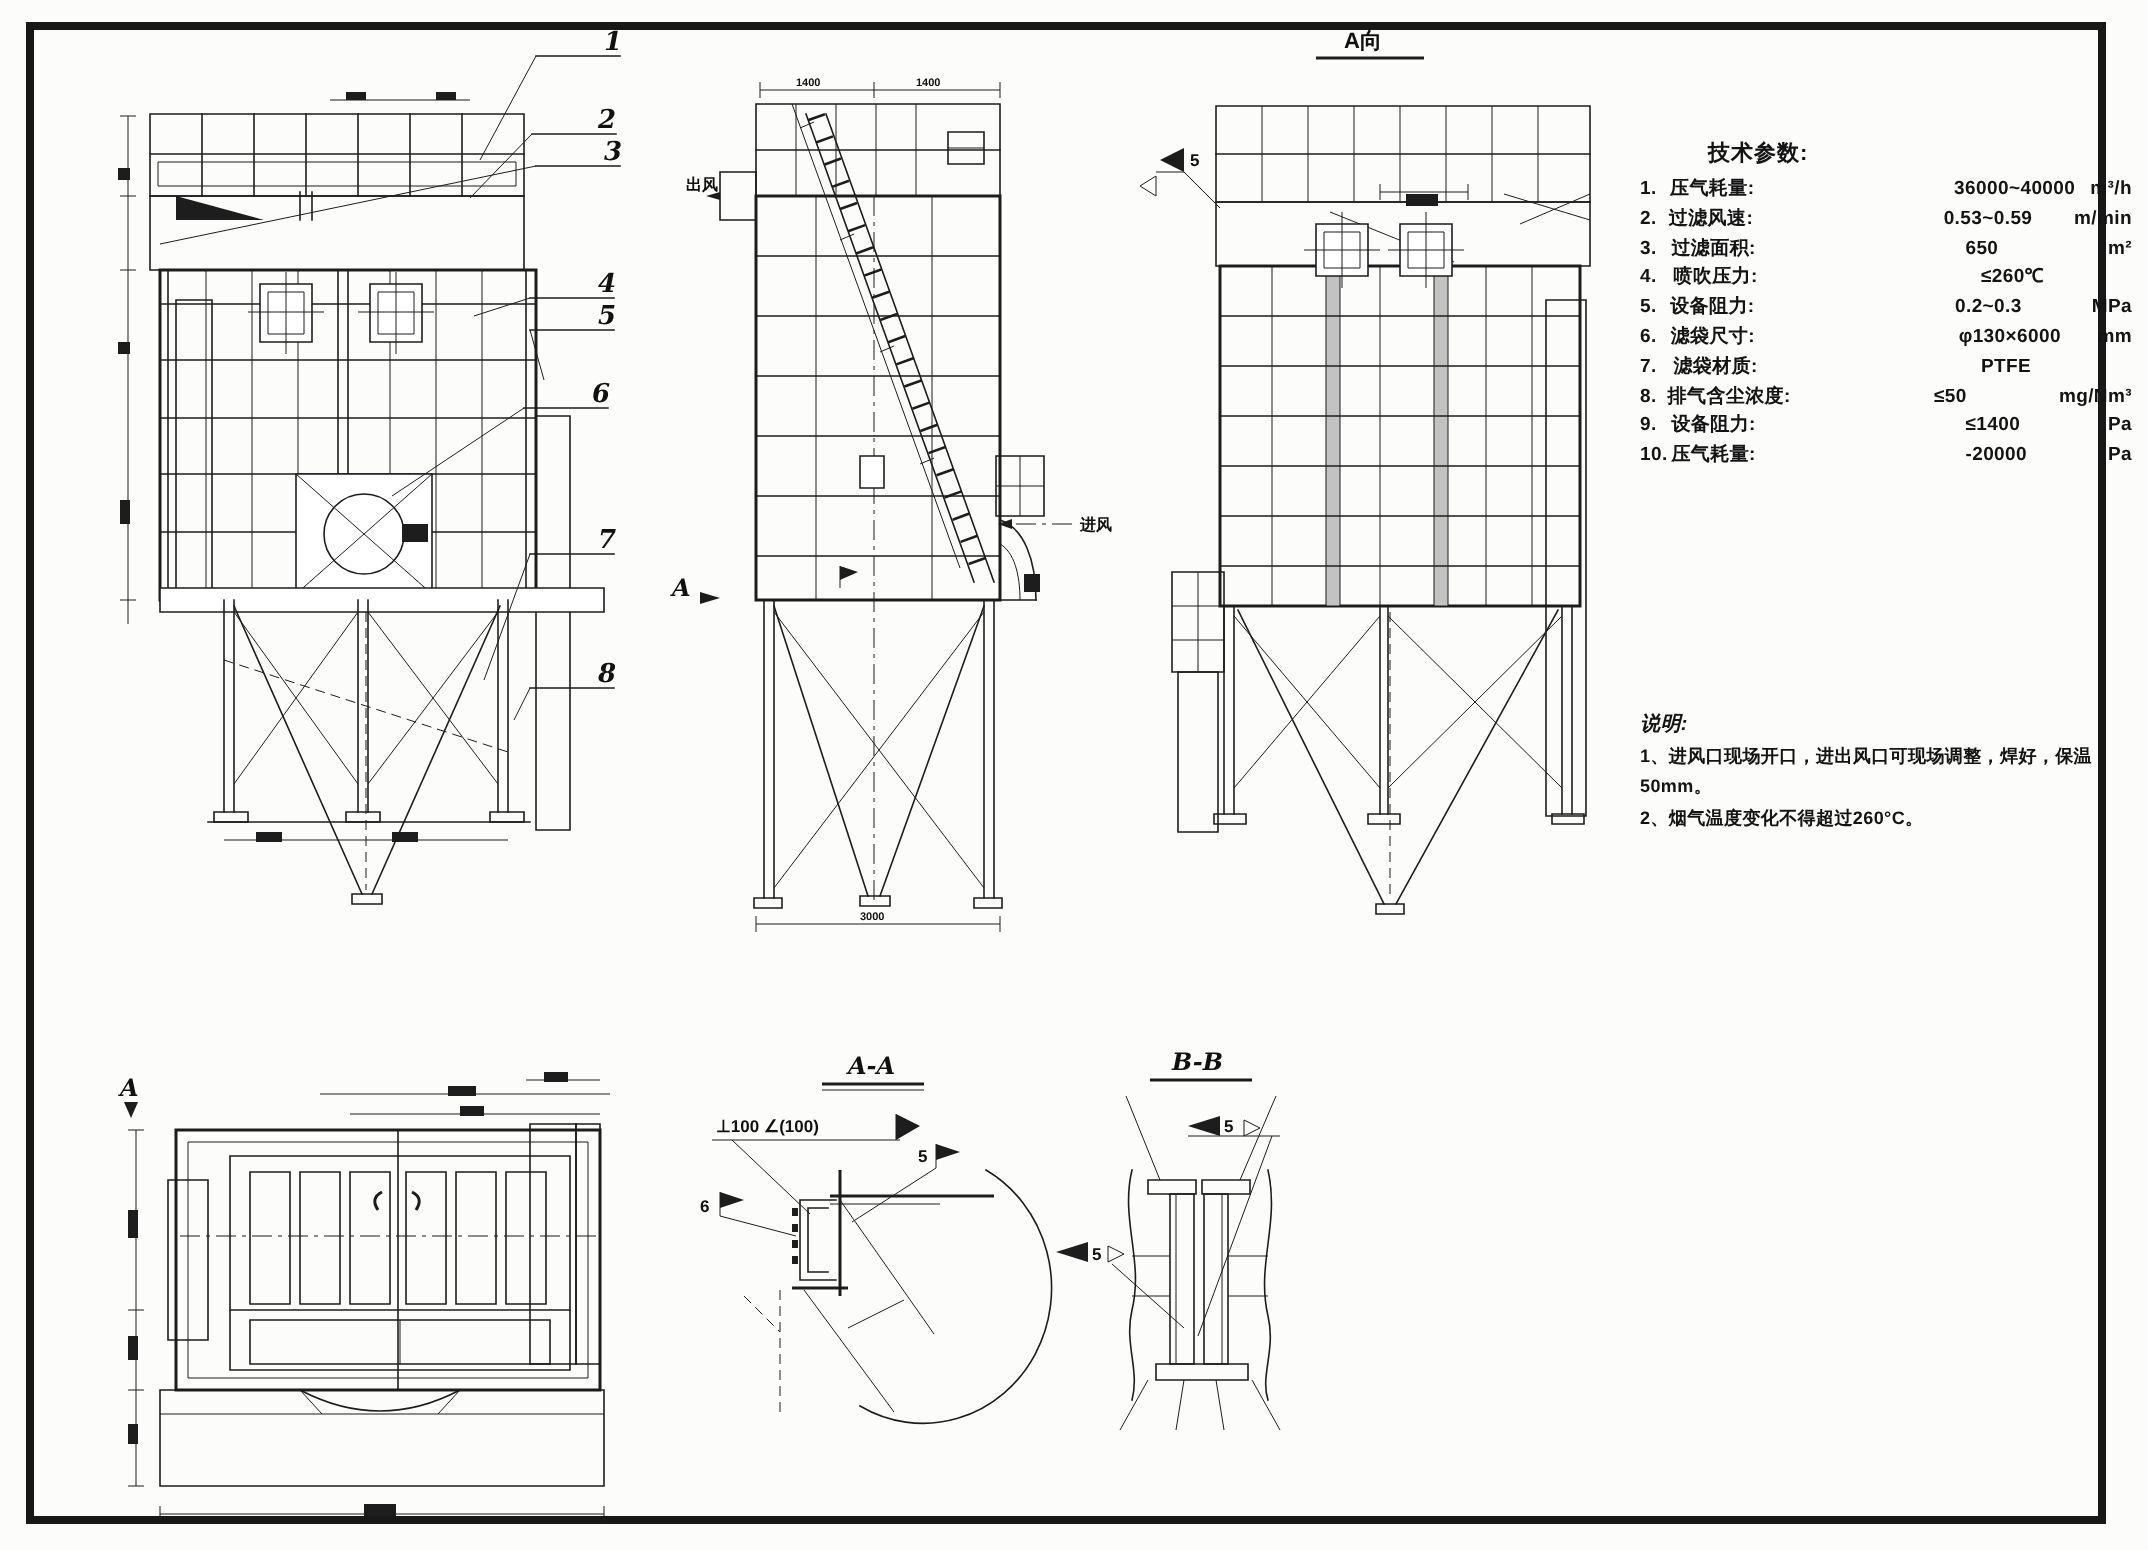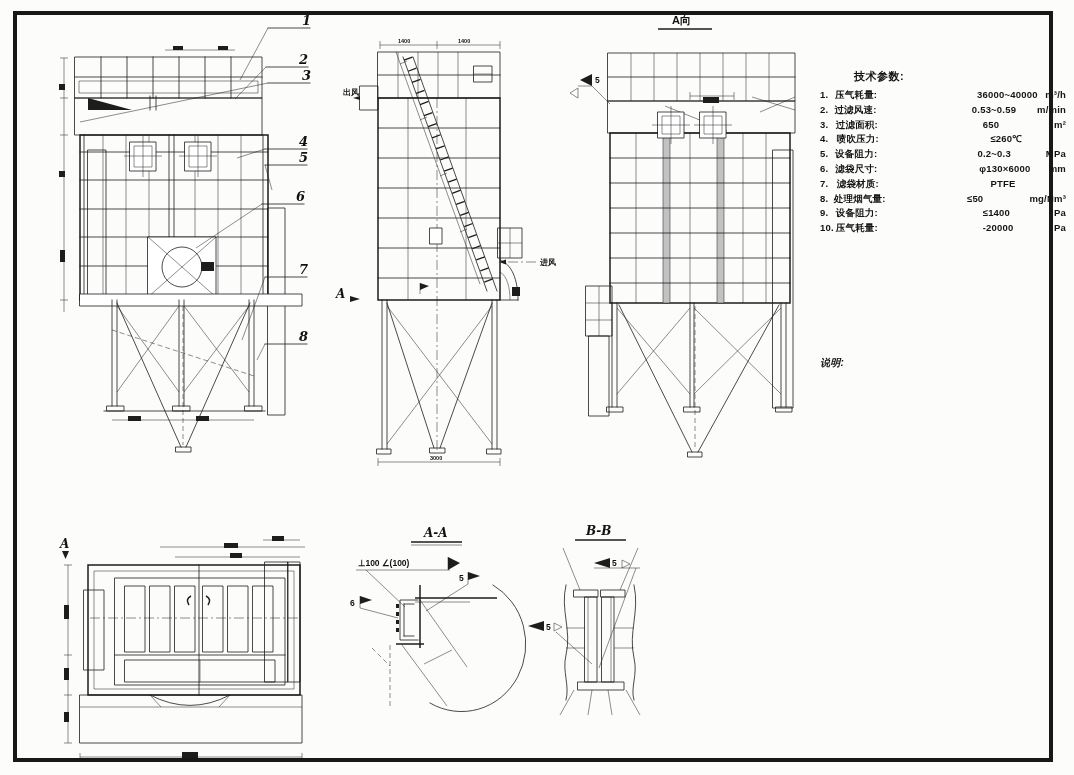--- a/index.html
+++ b/index.html
@@ -529,34 +529,36 @@
         <span class="punit">mm</span>
       </div>
     <div class="prow">
         <span class="pno">7.</span>
         <span class="plabel">滤袋材质:</span>
         <span class="pval">PTFE</span>
         <span class="punit"></span>
       </div>
     <div class="prow">
         <span class="pno">8.</span>
-        <span class="plabel">处理烟气量:</span>
+        <span class="plabel">排气含尘浓度:</span>
         <span class="pval">≤50</span>
         <span class="punit">mg/Nm³</span>
       </div>
     <div class="prow">
         <span class="pno">9.</span>
         <span class="plabel">设备阻力:</span>
         <span class="pval">≤1400</span>
         <span class="punit">Pa</span>
       </div>
     <div class="prow">
         <span class="pno">10.</span>
         <span class="plabel">压气耗量:</span>
         <span class="pval">-20000</span>
         <span class="punit">Pa</span>
       </div>
   </div>
 
   <div class="notes">
     <div class="notes-title">说明:</div>
+    <div>1、进风口现场开口，进出风口可现场调整，焊好，保温50mm。</div>
+    <div>2、烟气温度变化不得超过260°C。</div>
   </div>
 </div>
 
 </body></html>

